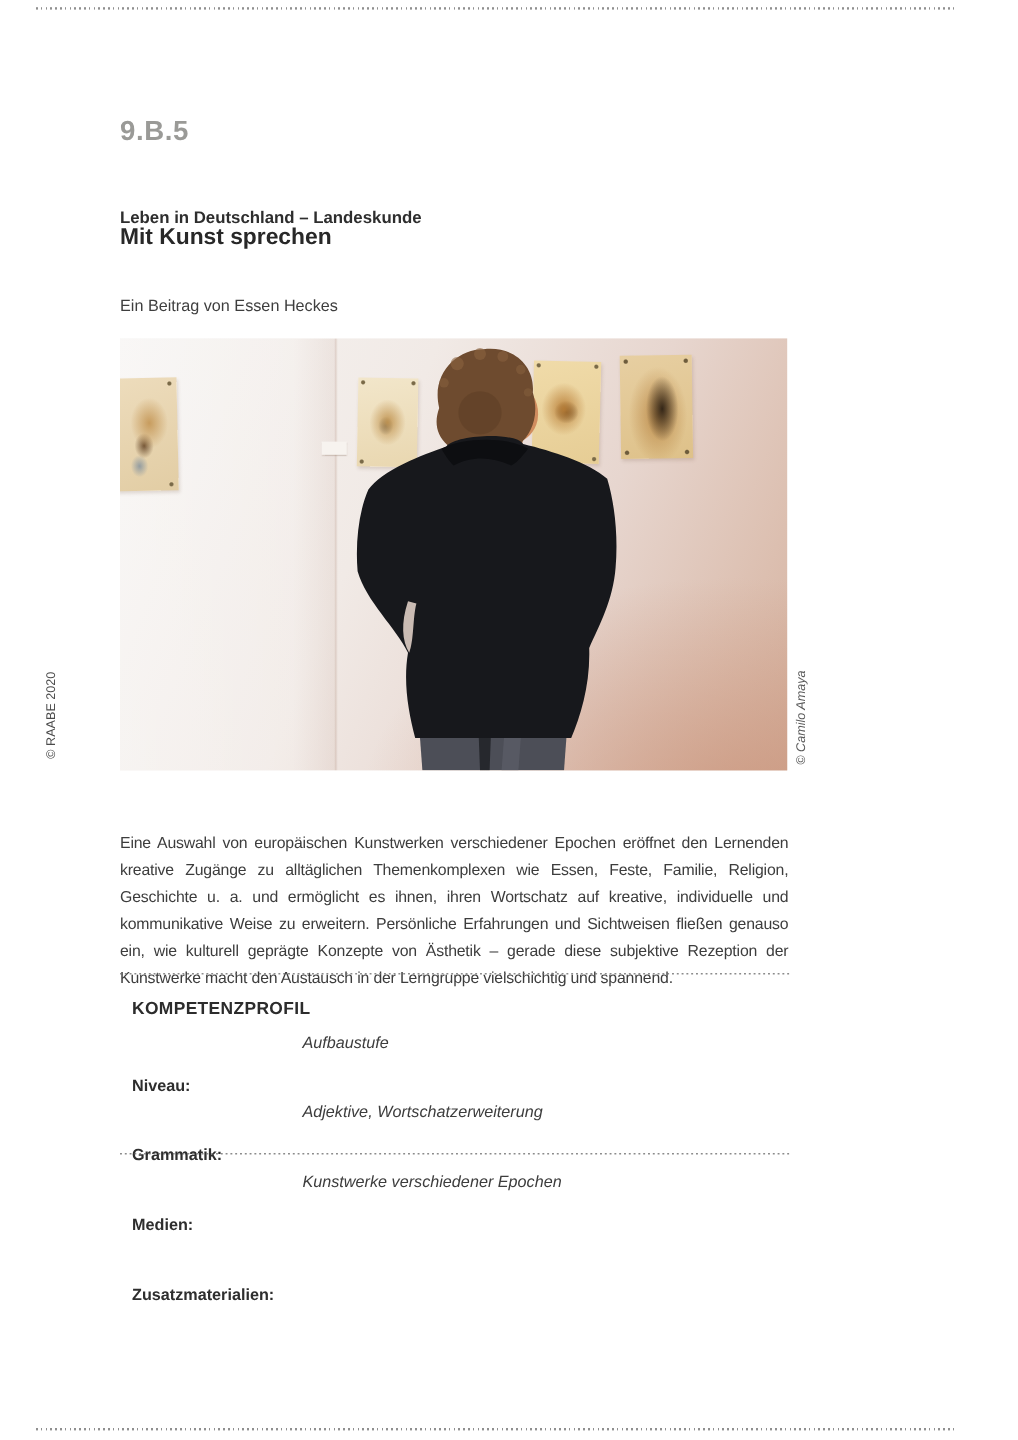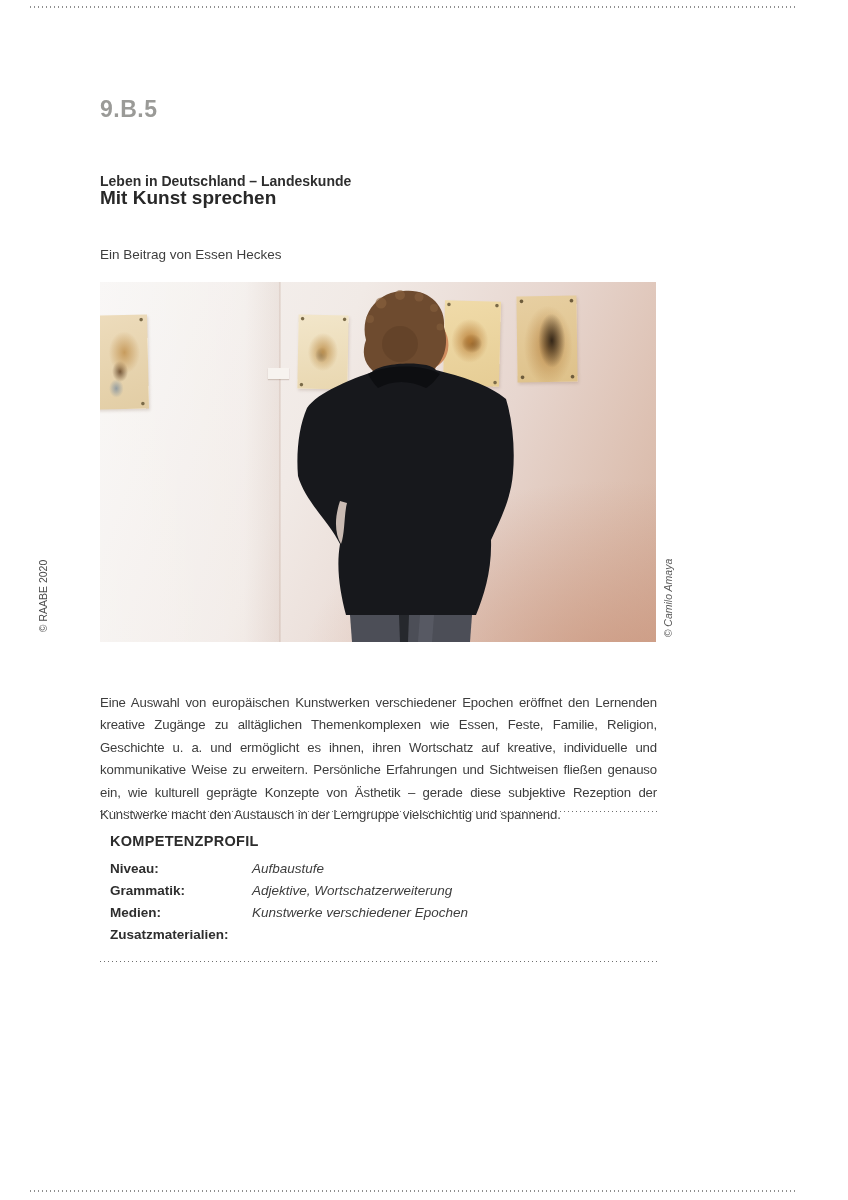--- a/index.html
+++ b/index.html
@@ -120,21 +120,21 @@
     position: absolute; left: 100px; top: 692px; width: 557px;
     font-size: 13.2px; line-height: 22.4px; letter-spacing: -0.15px;
     color: #3d3d3d; text-align: justify;
   }
   .kp-heading {
     position: absolute; left: 110px; top: 833px;
     font-size: 14.5px; font-weight: 700; letter-spacing: 0.3px; color: #2c2c2c;
   }
   .kp-rows { position: absolute; left: 110px; top: 858px; width: 540px; }
   .kp-row { display: flex; line-height: 22px; font-size: 13.5px; color: #3d3d3d; }
-  .kp-label { width: 142px; font-weight: 700; color: #2e2e2e; flex: 0 0 142px; }
+  .kp-label { width: 142px; font-weight: 700; color: #2e2e2e; flex: 0 0 142px; margin-top: 36px; }
   .kp-value { flex: 1; font-style: italic; }
 </style>
 </head>
 <body>
 
 <div class="page">
 
   <div class="edge-rule" style="left:30px; width:818px; top:6px;"></div>
 
   <div class="code">9.B.5</div>

